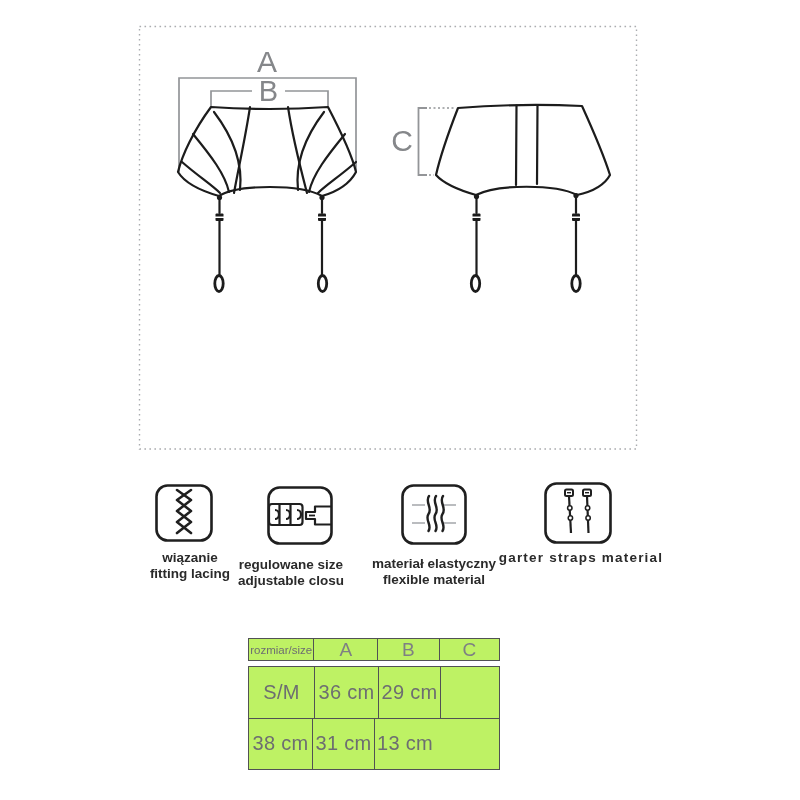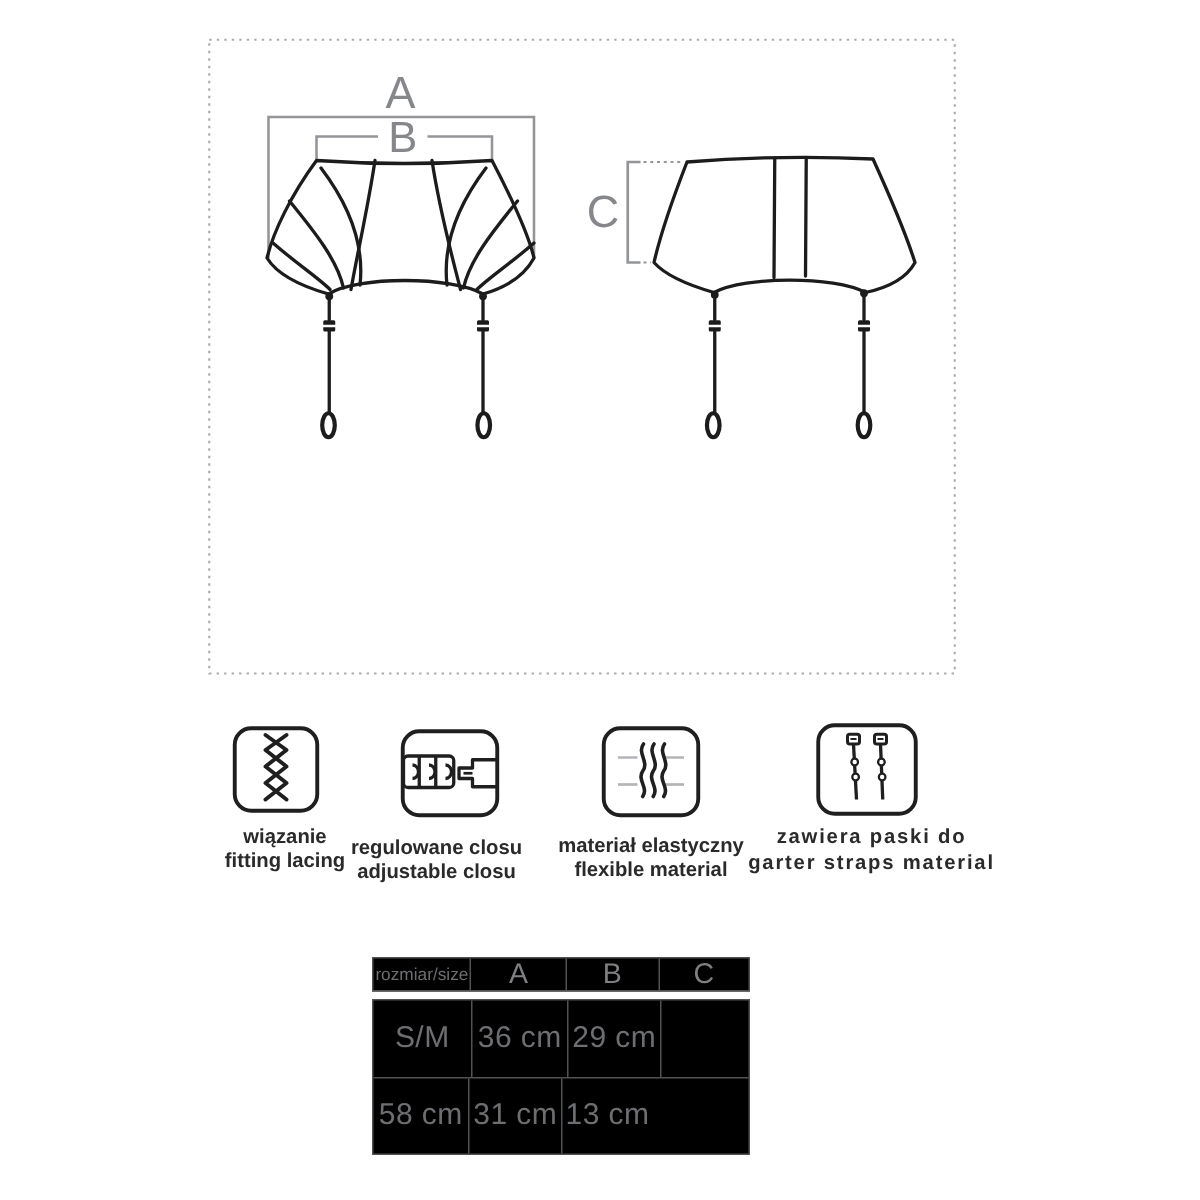--- a/index.html
+++ b/index.html
@@ -10,21 +10,21 @@
   svg{display:block;}
   .abs{position:absolute;}
   
   .feature-label{
     position:absolute;transform:translateX(-50%);text-align:center;
     font-family:"Liberation Sans",sans-serif;font-weight:700;font-size:13.5px;
     line-height:16px;color:#2a2a2a;white-space:nowrap;
   }
   .feature-label.spaced{letter-spacing:1.2px;line-height:17px;}
   
-  .tbl{box-sizing:border-box;border:1.5px solid #515254;display:flex;background:#000000;}
+  .tbl{box-sizing:border-box;border:1.5px solid #515254;display:flex;background:#bef264;}
   .tbl-header{left:248px;top:638px;width:252px;height:23px;}
   .tbl-body{left:248px;top:666px;width:252px;height:104px;flex-direction:column;}
   .tbl-row{display:flex;flex:1 1 auto;}
   .tbl-row.first{border-bottom:1.5px solid #515254;}
   .cell{
     box-sizing:border-box;display:flex;align-items:center;justify-content:center;
     color:#6d6e71;font-family:"Liberation Sans",sans-serif;
   }
   .cell.b-r{border-right:1.5px solid #515254;}
   .c0{width:66px;} .c1{width:64px;} .c2{width:62px;} .c3{width:60px;}
@@ -167,45 +167,44 @@
       <circle cx="44.6" cy="27" r="2.2" fill="#ffffff" stroke-width="1.5"></circle>
       <circle cx="45.1" cy="37" r="2.2" fill="#ffffff" stroke-width="1.5"></circle>
     </g>
   </svg>
 
   <div class="feature-label" style="left:190px;top:550px">
     <div>wiązanie</div>
     <div>fitting lacing</div>
   </div>
   <div class="feature-label" style="left:291px;top:557px">
-    <div>regulowane closu</div>
+    <div>regulowane size</div>
     <div>adjustable closu</div>
   </div>
   <div class="feature-label" style="left:434px;top:556px">
     <div>materiał elastyczny</div>
     <div>flexible material</div>
   </div>
   <div class="feature-label spaced" style="left:581px;top:549px">
-    <div>zawiera paski do</div>
     <div>garter straps material</div>
   </div>
 
   <div class="abs tbl tbl-header">
     <div class="cell b-r c0 hdr-size">rozmiar/size</div>
     <div class="cell b-r c1 hdr-dim">A</div>
     <div class="cell b-r c2 hdr-dim">B</div>
     <div class="cell c3 hdr-dim">C</div>
   </div>
 
   <div class="abs tbl tbl-body">
     <div class="tbl-row first">
       <div class="cell b-r c0 cell-size">S/M</div>
       <div class="cell b-r c1 cell-val">36 cm</div>
       <div class="cell b-r c2 cell-val">29 cm</div>
     </div>
     <div class="tbl-row">
-      <div class="cell b-r c1 cell-val">58 cm</div>
+      <div class="cell b-r c1 cell-val">38 cm</div>
       <div class="cell b-r c2 cell-val">31 cm</div>
       <div class="cell c3 cell-val">13 cm</div>
     </div>
   </div>
 
 </div>
 
 </body></html>

